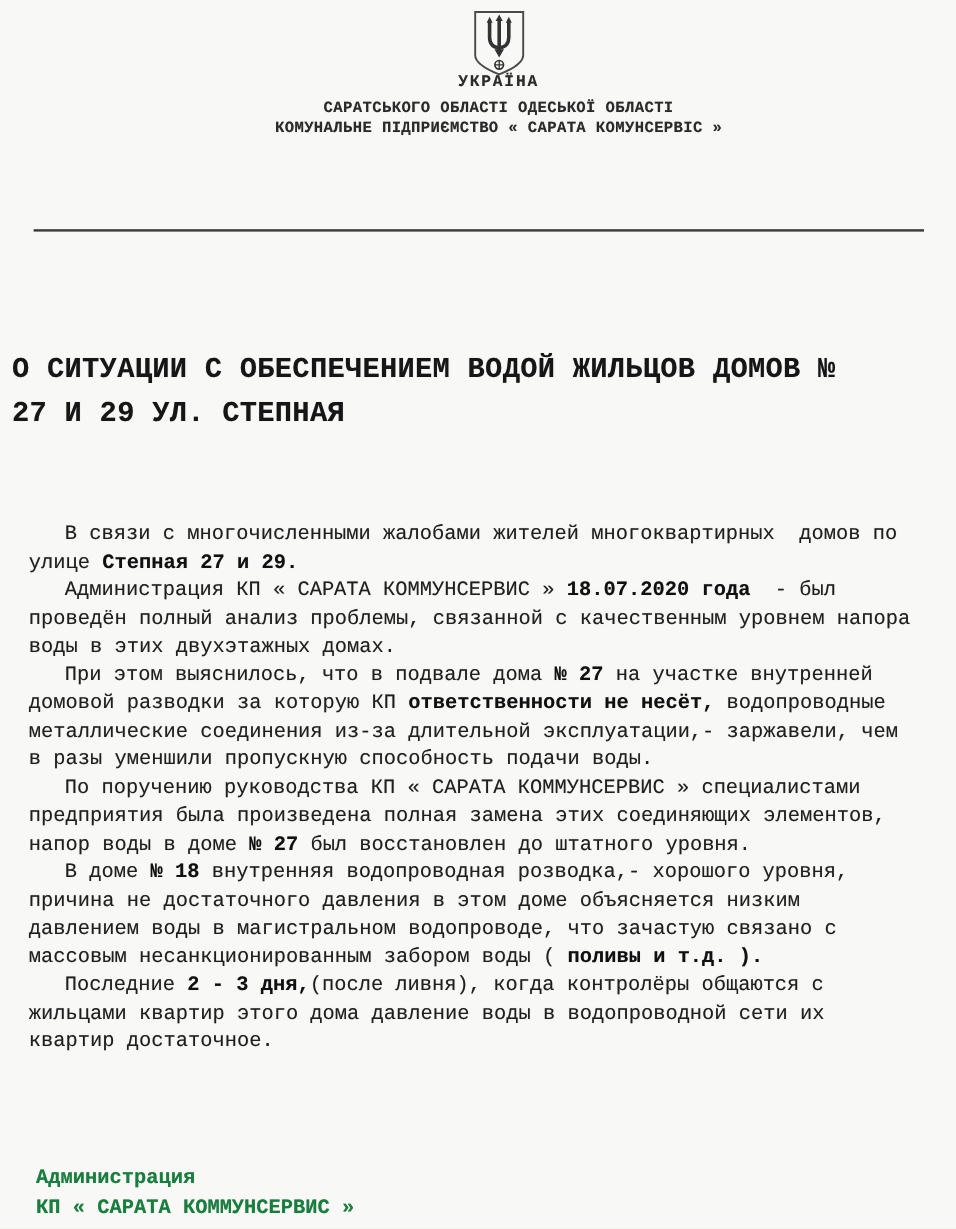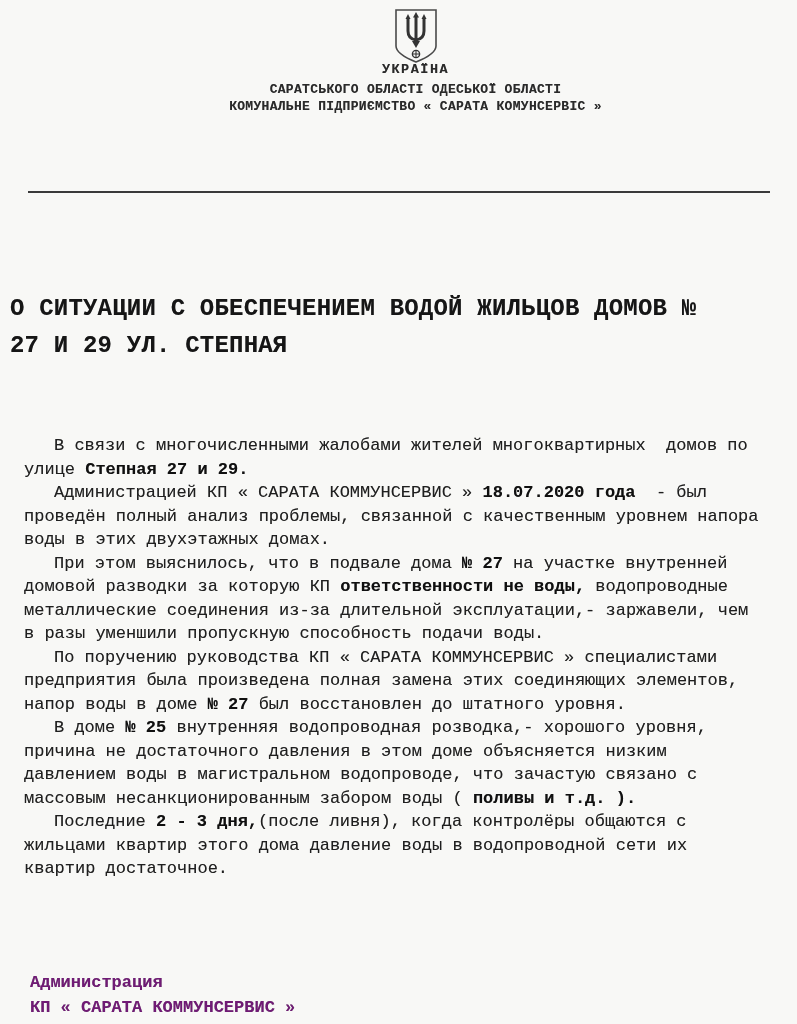--- a/index.html
+++ b/index.html
@@ -49,21 +49,21 @@
     position: absolute; top: 434px; left: 24px; width: 741px;
     font-size: 17px; line-height: 23.5px; color: #1f1f1f;
   }
   .doc-body p.para {
     margin: 0; text-indent: 30px; white-space: pre-wrap; text-align: left;
   }
   .doc-body .b { font-weight: bold; color: #101010; }
   
   .doc-footer {
     position: absolute; top: 970px; left: 30px;
-    font-weight: bold; font-size: 17px; line-height: 25px; color: #701a75;
+    font-weight: bold; font-size: 17px; line-height: 25px; color: #15803d;
   }
 </style>
 </head>
 <body>
 
 <div class="page">
 
   <div class="emblem-wrap">
     <svg width="46" height="56" viewBox="0 0 46 56" aria-hidden="true">
       <path d="M3 2 H43 V38 Q43 46 23 54 Q3 46 3 38 Z" fill="none" stroke="#4a4a4a" stroke-width="1.6"></path>
@@ -92,24 +92,24 @@
 
   <hr class="header-divider">
 
   <h1 class="doc-title">
     <span>О СИТУАЦИИ С ОБЕСПЕЧЕНИЕМ ВОДОЙ ЖИЛЬЦОВ ДОМОВ №</span><br>
     <span>27 И 29 УЛ. СТЕПНАЯ</span>
   </h1>
 
   <main class="doc-body">
       <p class="para"><span>В связи с многочисленными жалобами жителей многоквартирных  домов по улице </span><span class="b">Степная 27 и 29.</span></p>
-      <p class="para"><span>Администрацией КП « САРАТА КОММУНСЕРВИС » </span><span class="b">18.07.2020 года</span><span>  - был проведён полный анализ проблемы, связанной с качественным уровнем напора воды в этих двухэтажных домах.</span></p>
-      <p class="para"><span>При этом выяснилось, что в подвале дома </span><span class="b">№ 27</span><span> на участке внутренней домовой разводки за которую КП </span><span class="b">ответственности не воды,</span><span> водопроводные металлические соединения из-за длительной эксплуатации,- заржавели, чем в разы уменшили пропускную способность подачи воды.</span></p>
+      <p class="para"><span>Администрация КП « САРАТА КОММУНСЕРВИС » </span><span class="b">18.07.2020 года</span><span>  - был проведён полный анализ проблемы, связанной с качественным уровнем напора воды в этих двухэтажных домах.</span></p>
+      <p class="para"><span>При этом выяснилось, что в подвале дома </span><span class="b">№ 27</span><span> на участке внутренней домовой разводки за которую КП </span><span class="b">ответственности не несёт,</span><span> водопроводные металлические соединения из-за длительной эксплуатации,- заржавели, чем в разы уменшили пропускную способность подачи воды.</span></p>
       <p class="para"><span>По поручению руководства КП « САРАТА КОММУНСЕРВИС » специалистами предприятия была произведена полная замена этих соединяющих элементов, напор воды в доме </span><span class="b">№ 27</span><span> был восстановлен до штатного уровня.</span></p>
-      <p class="para"><span>В доме </span><span class="b">№ 25</span><span> внутренняя водопроводная розводка,- хорошого уровня, причина не достаточного давления в этом доме объясняется низким  давлением воды в магистральном водопроводе, что зачастую связано с массовым несанкционированным забором воды ( </span><span class="b">поливы и т.д. ).</span></p>
+      <p class="para"><span>В доме </span><span class="b">№ 18</span><span> внутренняя водопроводная розводка,- хорошого уровня, причина не достаточного давления в этом доме объясняется низким  давлением воды в магистральном водопроводе, что зачастую связано с массовым несанкционированным забором воды ( </span><span class="b">поливы и т.д. ).</span></p>
       <p class="para"><span>Последние </span><span class="b">2 - 3 дня,</span><span>(после ливня), когда контролёры общаются с жильцами квартир этого дома давление воды в водопроводной сети их квартир достаточное.</span></p>
     </main>
 
   <footer class="doc-footer">
     <div>Администрация</div>
     <div>КП « САРАТА КОММУНСЕРВИС »</div>
   </footer>
 
 </div>
 

